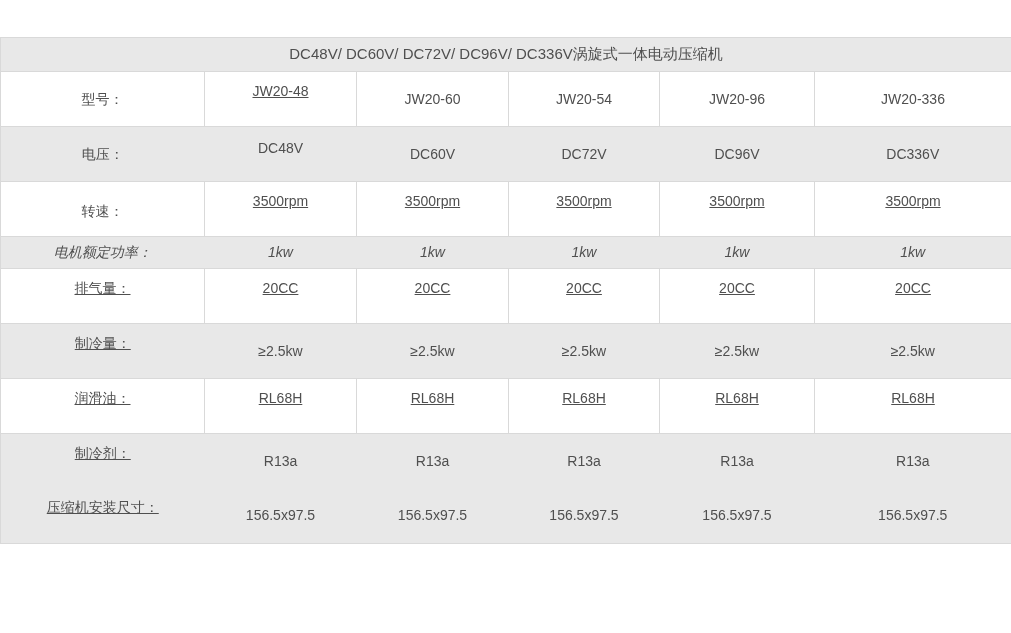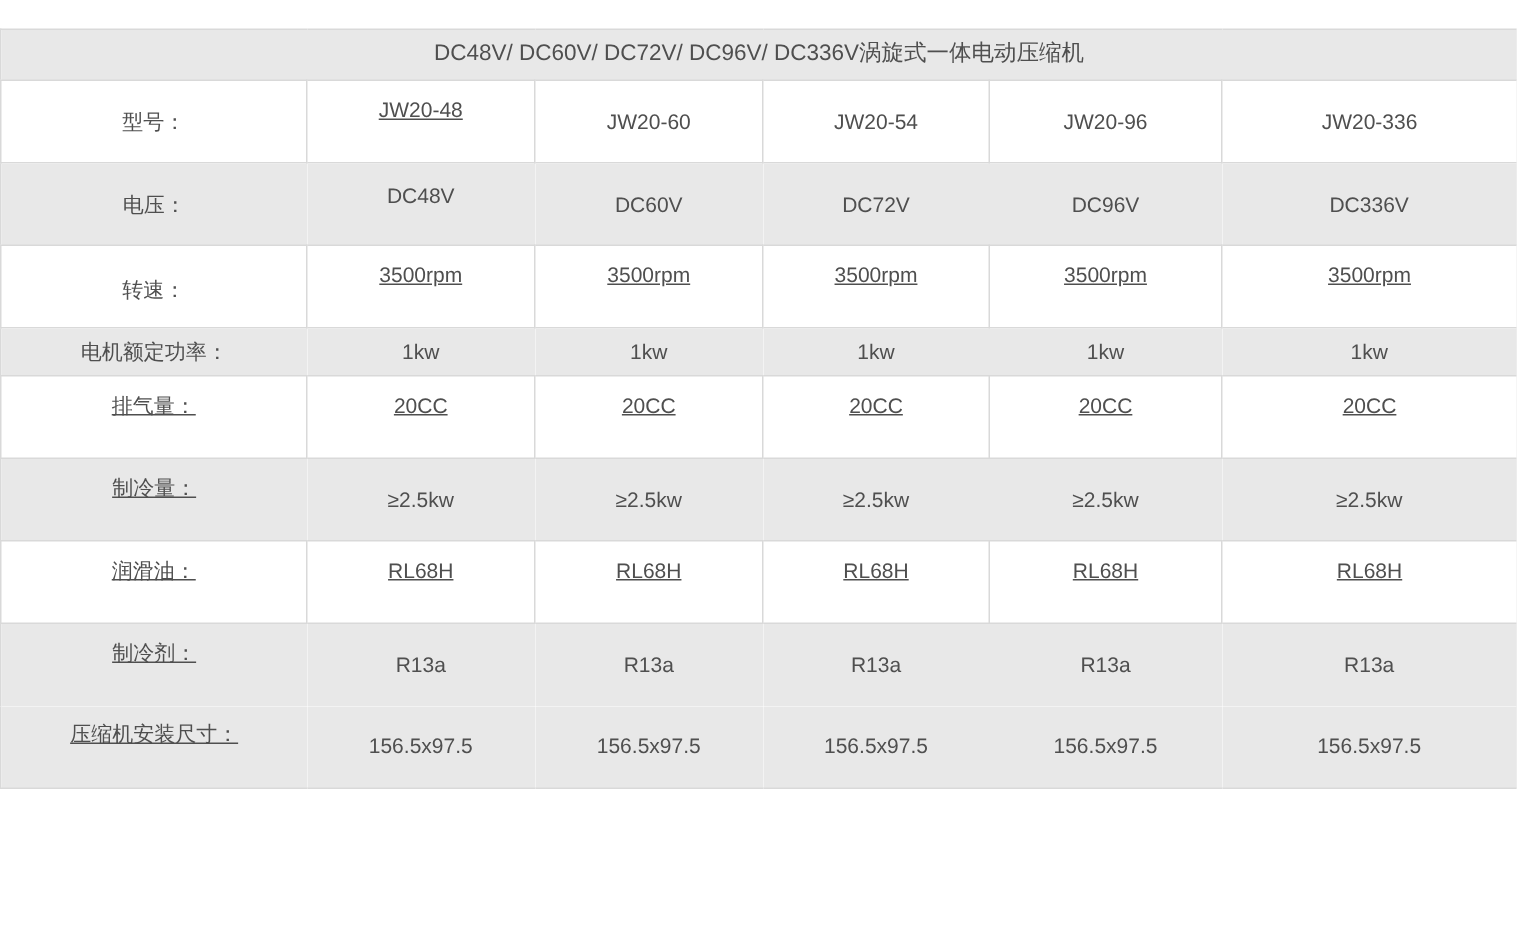--- a/index.html
+++ b/index.html
@@ -8,21 +8,21 @@
     --border:#d9d9d9;
     --text:#4f4f4f;
   }
   html,body{margin:0;padding:0;}
   body{
     width:1011px;height:633px;overflow:hidden;
     background:var(--page-bg);
     font-family:"Liberation Sans","DejaVu Sans",sans-serif;
     color:var(--text);
   }
-  .stage{width:837px;padding-top:19px;}
+  .stage{width:837px;padding-top:37px;}
   table.spec{
     width:1011px;
     table-layout:fixed;
     border-collapse:collapse;
     border:1px solid var(--border);
     font-size:14px;
     line-height:1.35;
   }
   th,td{
     box-sizing:border-box;
@@ -32,21 +32,21 @@
     padding:0;
     overflow:hidden;
     white-space:nowrap;
   }
   thead th{
     height:34px;
     background:var(--stripe-bg);
     font-size:15px;
   }
   tr.h55 td{height:55px;}
-  tr.h32 td{height:32px;}
+  tr.h32 td{height:32px;font-style:italic;}
   tr.h51 td{height:51px;}
   tr.g td{background:var(--stripe-bg);border:none;}
   tr.w td{background:#ffffff;border:1px solid var(--border);}
   
   td.u8{padding-bottom:16px;text-decoration:underline;}
   td.u6{padding-bottom:12px;}
   td.d2{padding-top:4px;}
   td.d6{padding-top:12px;}
 </style>
 </head>

